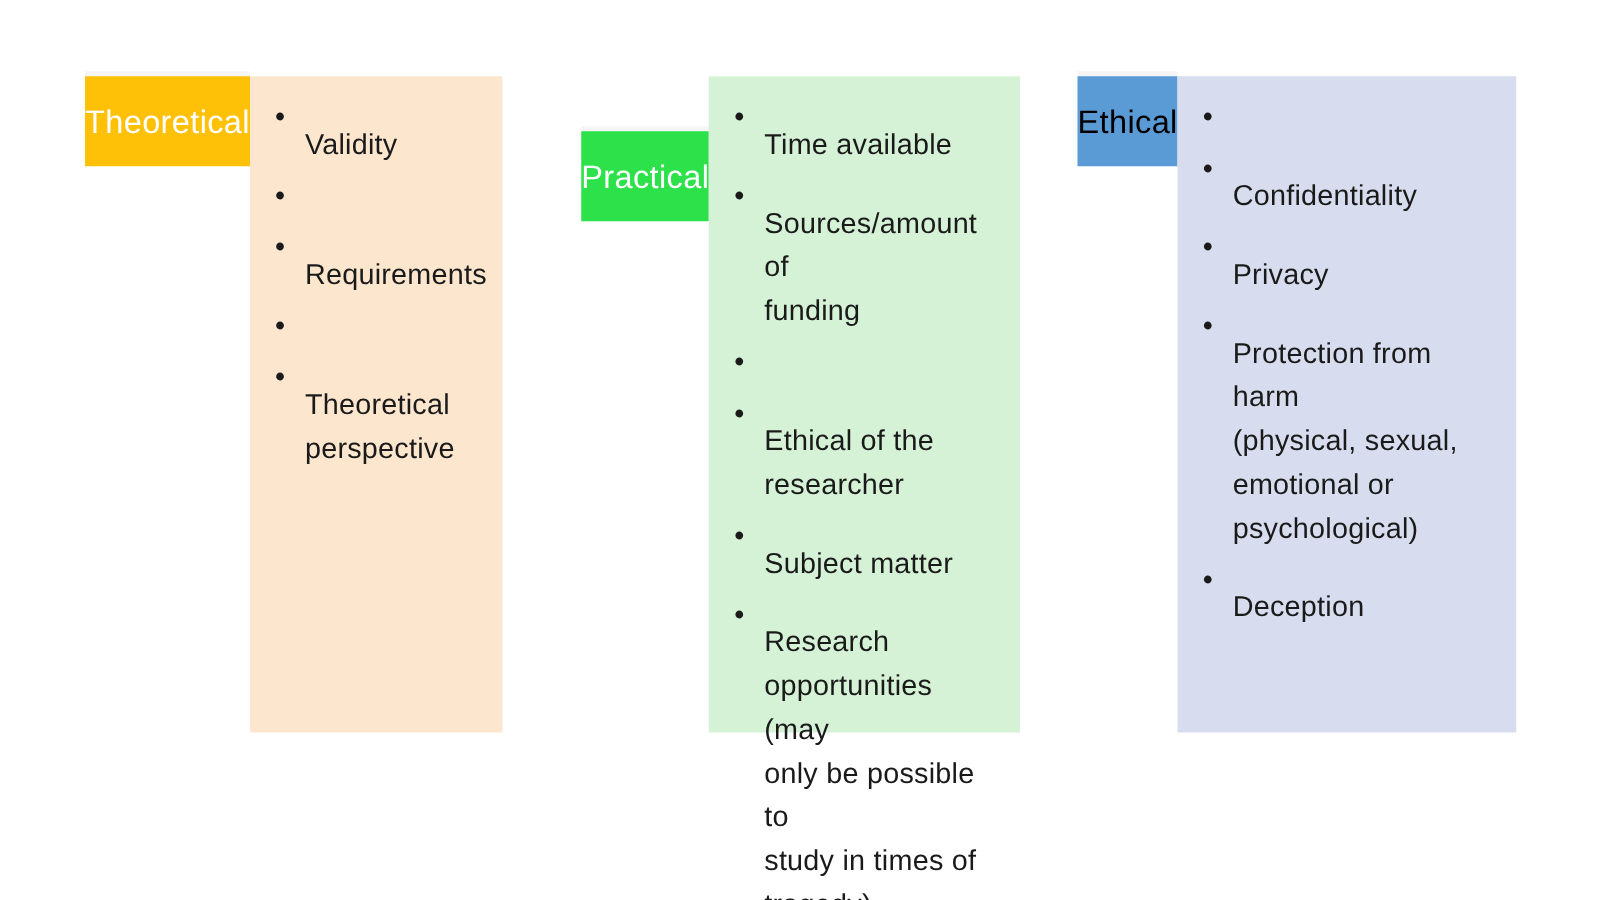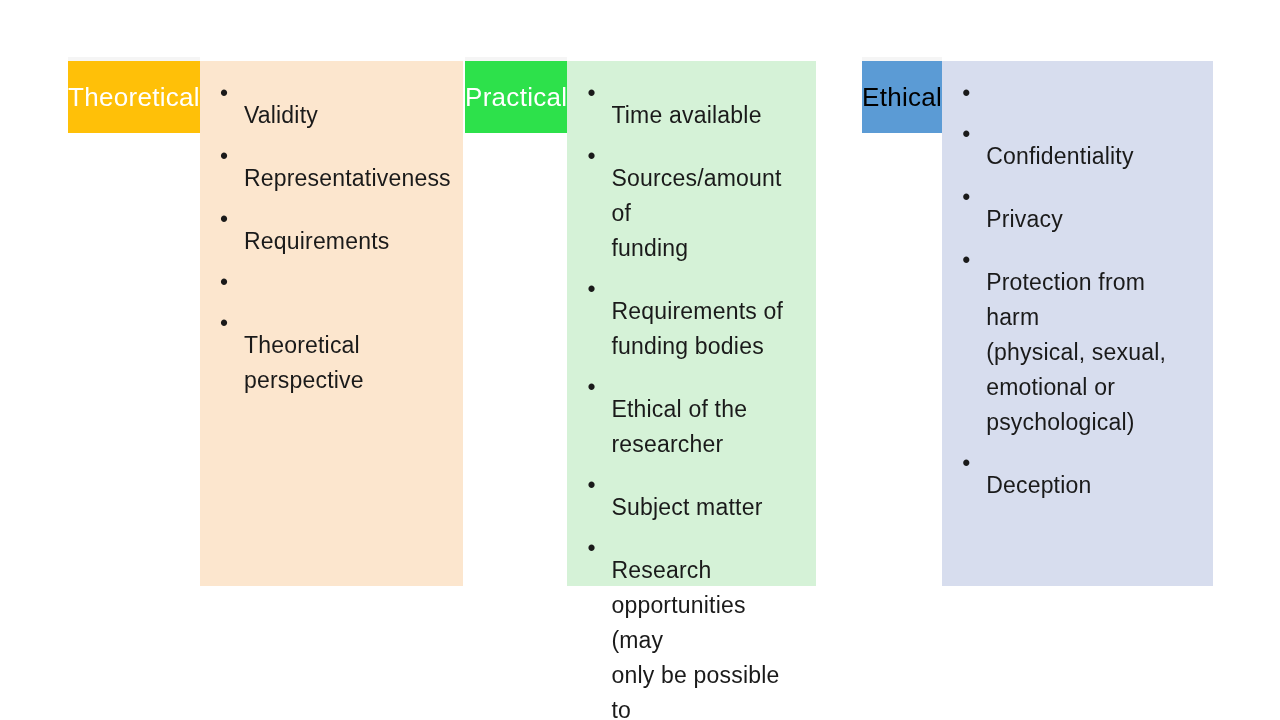--- a/index.html
+++ b/index.html
@@ -72,60 +72,57 @@
       <span class="col-title">Theoretical</span>
     </header>
     <div class="col-body" style="background: rgb(252, 230, 206); color: rgb(26, 26, 26);">
   <div class="bullet-item">
     <span class="bullet">•</span>
     <span class="item-text">Validity</span>
   </div>
 
   <div class="bullet-item">
     <span class="bullet">•</span>
-    <span class="item-text">Representativeness</span>
   </div>
 
   <div class="bullet-item">
     <span class="bullet">•</span>
     <span class="item-text">Requirements</span>
   </div>
 
   <div class="bullet-item">
     <span class="bullet">•</span>
   </div>
 
   <div class="bullet-item">
     <span class="bullet">•</span>
     <span class="item-text">Theoretical
 perspective</span>
   </div>
 </div>
   </section>
 
   <section class="column">
-    <header class="col-header" style="background: rgb(45, 225, 75); color: rgb(255, 255, 255);">
+    <header class="col-header" style="background: rgb(45, 225, 75); color: rgb(255, 255, 255); margin-top: 44px;">
       <span class="col-title">Practical</span>
     </header>
     <div class="col-body" style="background: rgb(213, 242, 215); color: rgb(26, 26, 26);">
   <div class="bullet-item">
     <span class="bullet">•</span>
     <span class="item-text">Time available</span>
   </div>
 
   <div class="bullet-item">
     <span class="bullet">•</span>
     <span class="item-text">Sources/amount of
 funding</span>
   </div>
 
   <div class="bullet-item">
     <span class="bullet">•</span>
-    <span class="item-text">Requirements of
-funding bodies</span>
   </div>
 
   <div class="bullet-item">
     <span class="bullet">•</span>
     <span class="item-text">Ethical of the
 researcher</span>
   </div>
 
   <div class="bullet-item">
     <span class="bullet">•</span>

